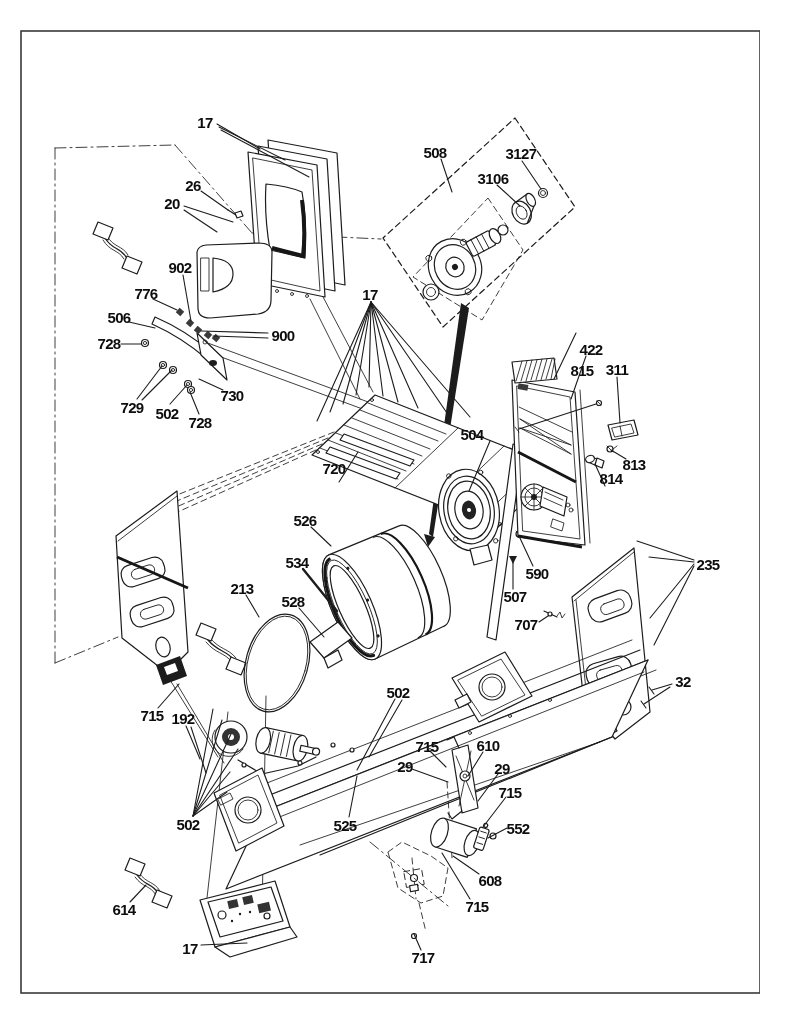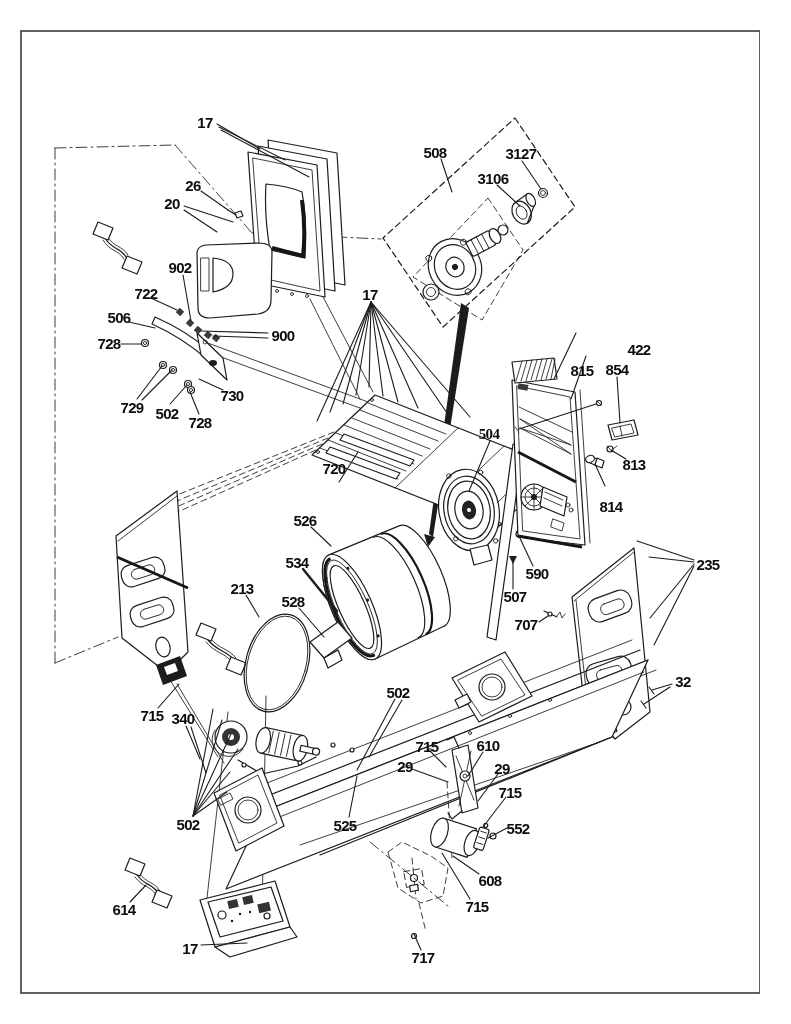--- a/index.html
+++ b/index.html
@@ -513,51 +513,51 @@
     <line x1="130" y1="902" x2="146" y2="885"></line>
     <line x1="201" y1="945" x2="247" y2="943"></line>
   </g>
 </svg>
 
 <div class="labels">
       <span class="part-label" style="left: 205px; top: 122px;">17</span>
       <span class="part-label" style="left: 193px; top: 185px;">26</span>
       <span class="part-label" style="left: 172px; top: 203px;">20</span>
       <span class="part-label" style="left: 180px; top: 267px;">902</span>
-      <span class="part-label" style="left: 146px; top: 293px;">722</span>
+      <span class="part-label" style="left: 146px; top: 293px;">776</span>
       <span class="part-label" style="left: 119px; top: 317px;">506</span>
       <span class="part-label" style="left: 109px; top: 343px;">728</span>
       <span class="part-label" style="left: 283px; top: 335px;">900</span>
       <span class="part-label" style="left: 132px; top: 407px;">729</span>
       <span class="part-label" style="left: 167px; top: 413px;">502</span>
       <span class="part-label" style="left: 200px; top: 422px;">728</span>
       <span class="part-label" style="left: 232px; top: 395px;">730</span>
       <span class="part-label" style="left: 435px; top: 152px;">508</span>
       <span class="part-label" style="left: 521px; top: 153px;">3127</span>
       <span class="part-label" style="left: 493px; top: 178px;">3106</span>
       <span class="part-label" style="left: 370px; top: 294px;">17</span>
       <span class="part-label" style="left: 582px; top: 327px; margin-top: 43px;">815</span>
-      <span class="part-label" style="left: 591px; top: 349px; margin-left: 48px;">422</span>
-      <span class="part-label" style="left: 617px; top: 369px;">854</span>
+      <span class="part-label" style="left: 591px; top: 349px;">422</span>
+      <span class="part-label" style="left: 617px; top: 369px;">311</span>
       <span class="part-label" style="left: 634px; top: 464px;">813</span>
-      <span class="part-label" style="left: 611px; top: 506px; text-align: right;">814</span>
-      <span class="part-label" style="left: 489px; top: 434px; font-family: Liberation Serif, serif;">504</span>
+      <span class="part-label" style="left: 611px; top: 478px; text-align: right;">814</span>
+      <span class="part-label" style="left: 472px; top: 434px;">504</span>
       <span class="part-label" style="left: 334px; top: 468px;">720</span>
       <span class="part-label" style="left: 305px; top: 520px;">526</span>
       <span class="part-label" style="left: 297px; top: 562px;">534</span>
       <span class="part-label" style="left: 242px; top: 588px;">213</span>
       <span class="part-label" style="left: 293px; top: 601px;">528</span>
       <span class="part-label" style="left: 537px; top: 573px;">590</span>
       <span class="part-label" style="left: 515px; top: 596px;">507</span>
       <span class="part-label" style="left: 526px; top: 624px;">707</span>
       <span class="part-label" style="left: 708px; top: 564px;">235</span>
       <span class="part-label" style="left: 683px; top: 681px;">32</span>
       <span class="part-label" style="left: 398px; top: 692px;">502</span>
       <span class="part-label" style="left: 152px; top: 715px;">715</span>
-      <span class="part-label" style="left: 183px; top: 718px;">340</span>
+      <span class="part-label" style="left: 183px; top: 718px;">192</span>
       <span class="part-label" style="left: 188px; top: 824px;">502</span>
       <span class="part-label" style="left: 345px; top: 825px;">525</span>
       <span class="part-label" style="left: 427px; top: 746px;">715</span>
       <span class="part-label" style="left: 488px; top: 745px;">610</span>
       <span class="part-label" style="left: 405px; top: 766px;">29</span>
       <span class="part-label" style="left: 502px; top: 768px;">29</span>
       <span class="part-label" style="left: 510px; top: 792px;">715</span>
       <span class="part-label" style="left: 518px; top: 828px;">552</span>
       <span class="part-label" style="left: 490px; top: 880px;">608</span>
       <span class="part-label" style="left: 477px; top: 906px;">715</span>

